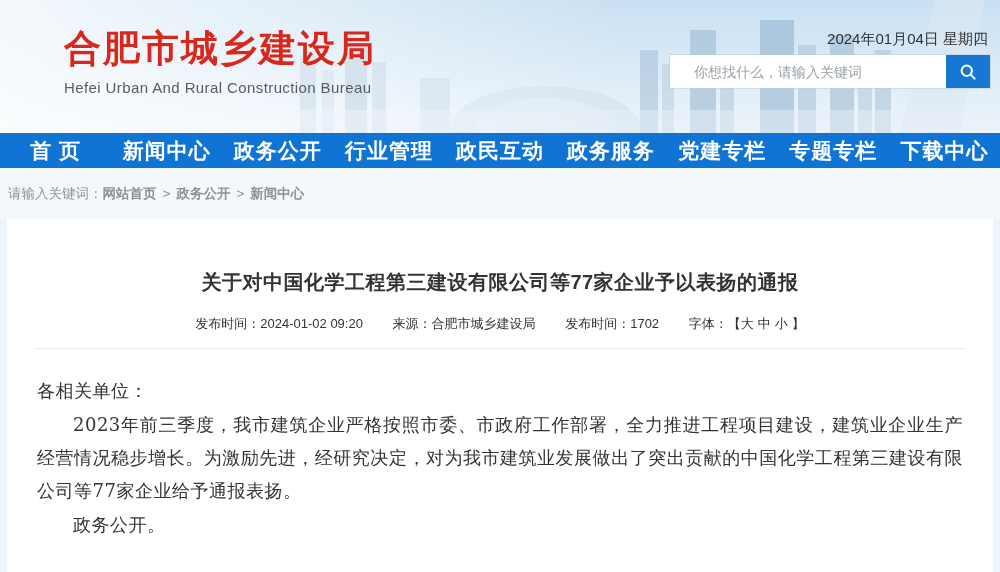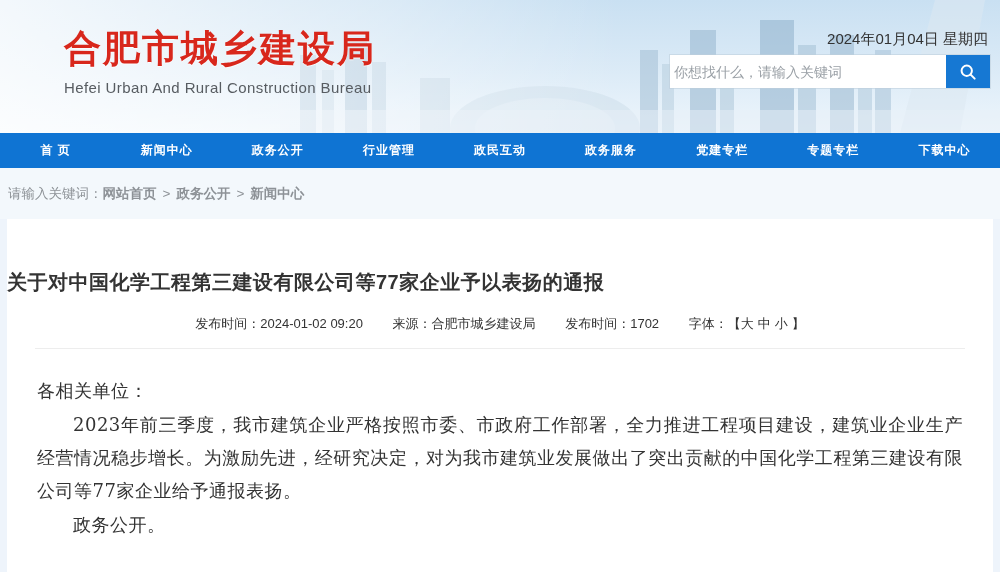--- a/index.html
+++ b/index.html
@@ -33,55 +33,55 @@
     position:absolute; top:30px; right:12px; z-index:3;
     font-size:15px; color:#333;
   }
   .search-bar {
     position:absolute; top:55px; right:10px; z-index:3;
     display:flex; width:320px; height:33px;
     box-shadow:0 0 0 1px rgba(190,205,218,.55);
     background:#fff;
   }
   .search-input {
-    flex:1; border:none; outline:none; padding:0 4px;
+    flex:1; border:none; outline:none; padding:0 24px;
     font-size:14px; color:#333; background:#fff;
     font-family:"Liberation Sans","DejaVu Sans",sans-serif;
   }
   .search-input::placeholder { color:#9aa0a6; }
   .search-btn {
     width:44px; border:none; background:#1678d3; cursor:pointer;
     display:flex; align-items:center; justify-content:center;
   }
 
   
   .main-nav {
     display:flex; height:35px; background:#0f74d3; align-items:stretch;
   }
   .nav-item {
     flex:1; display:flex; align-items:center; justify-content:center;
-    color:#fff; font-size:12px; font-weight:600; letter-spacing:1px;
+    color:#fff; font-size:21px; font-weight:600; letter-spacing:1px;
     text-decoration:none; cursor:pointer;
   }
 
   
   .breadcrumb-bar {
     height:51px; line-height:51px; background:#f3f8fc;
     padding-left:8px; font-size:13.5px; color:#8d9297;
   }
   .breadcrumb-bar a { color:#8d9297; text-decoration:none; cursor:pointer;font-weight:bold; }
   .crumb-sep { margin:0 6px; }
 
   
   .card {
     width:986px; margin:0 auto; background:#fff;
     height:353px; padding-top:50px;
   }
   .article-title {
-    text-align:left; font-size:20px; font-weight:bold; color:#333;
+    text-align:center; font-size:20px; font-weight:bold; color:#333;
     letter-spacing:.5px;
   }
   .article-meta {
     margin-top:19px; text-align:center; font-size:13px; color:#333;
   }
   .article-meta .meta-item { margin:0 13px; white-space:nowrap; }
   .font-size-switch { letter-spacing:4px; cursor:pointer; color:#333; text-decoration:none; }
   .divider { border:none; border-top:1px solid #ededed; margin:15px 28px 0 28px; }
 
   .article-body {

